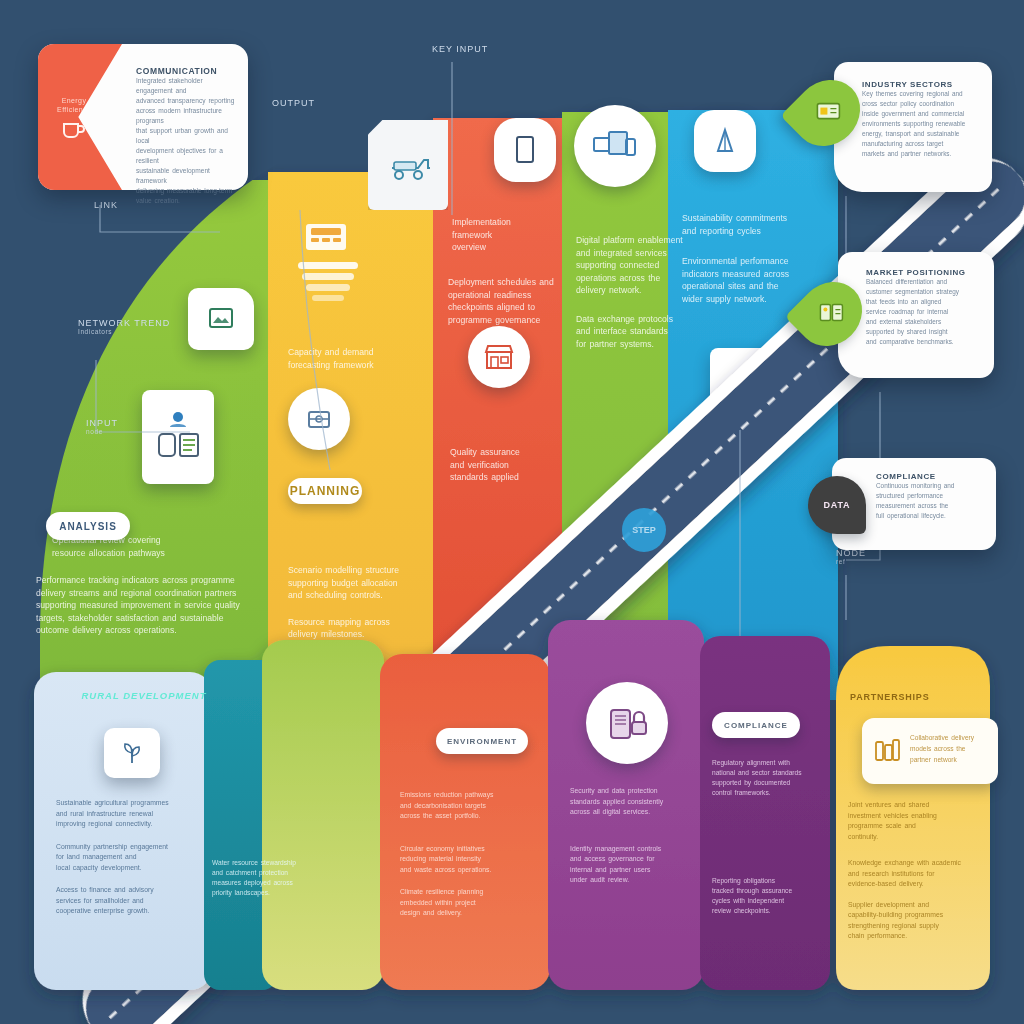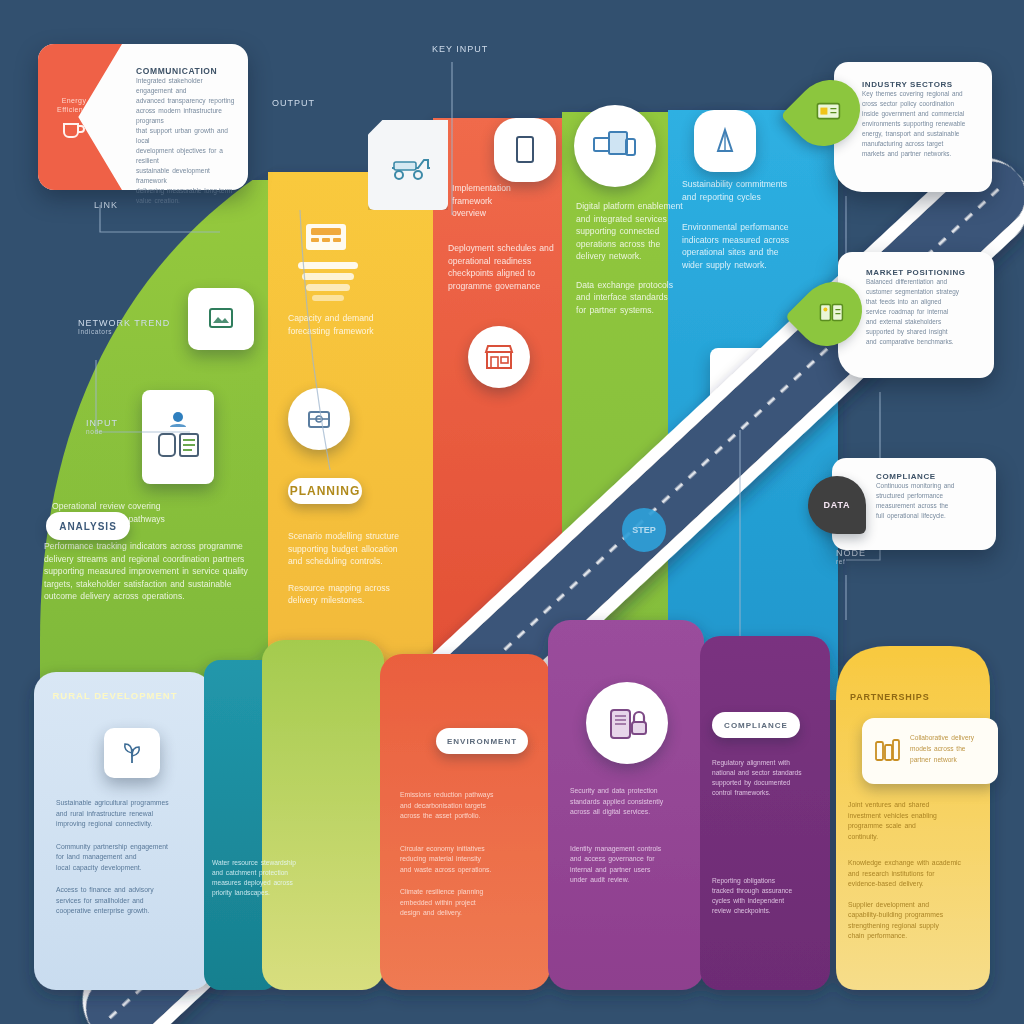--- a/index.html
+++ b/index.html
@@ -3,21 +3,21 @@
 <meta charset="utf-8">
 <style>
   html,body{margin:0;padding:0;}
   body{
     width:1024px;height:1024px;overflow:hidden;
     background:#32506f;
     font-family:"Liberation Sans", sans-serif;
     -webkit-font-smoothing:antialiased;
   }
   #stage{position:relative;width:1024px;height:1024px;overflow:hidden;background:#32506f;}
-  .txtblk{color:#fff;}
+  .txtblk{color:#fff;margin-top:34px;}
 
   .ttl{font-size:11.5px;font-weight:700;letter-spacing:1.1px;
        color:inherit;opacity:.95;filter:blur(.5px);white-space:nowrap;overflow:hidden;}
   .bdy{font-size:8.6px;line-height:12.5px;opacity:.82;filter:blur(.55px);
        color:inherit;word-spacing:1px;}
 
   .col{position:absolute;overflow:hidden;}
 
   
   .badge{position:absolute;background:#fff;border-radius:50%;
@@ -86,21 +86,21 @@
   </svg>
 
   <svg width="1024" height="1024" style="position:absolute;left:0;top:0;pointer-events:none;">
     <path d="M433,160 q0,-44 46,-44 l60,0 q46,0 46,44 l0,-44 l-152,0 Z" fill="#32506f" opacity="0"></path>
   </svg>
 
   <div class="col txtblk" style="left:52px;top:500px;width:220px;">
     <div class="bdy">Operational review covering</div>
     <div class="bdy">resource allocation pathways</div>
   </div>
-  <div class="col txtblk" style="left:44px;top:540px;width:236px;">
+  <div class="col txtblk" style="left:36px;top:540px;width:236px;">
     <div class="bdy">Performance tracking indicators across programme</div>
     <div class="bdy">delivery streams and regional coordination partners</div>
     <div class="bdy">supporting measured improvement in service quality</div>
     <div class="bdy">targets, stakeholder satisfaction and sustainable</div>
     <div class="bdy">outcome delivery across operations.</div>
   </div>
 
   <div class="col txtblk" style="left:288px;top:312px;width:130px;">
     <div class="bdy">Capacity and demand</div>
     <div class="bdy">forecasting framework</div>
@@ -117,20 +117,25 @@
   <div class="col txtblk" style="left:452px;top:182px;width:124px;">
     <div class="bdy">Implementation</div>
     <div class="bdy">framework</div>
     <div class="bdy">overview</div>
   </div>
   <div class="col txtblk" style="left:448px;top:242px;width:128px;">
     <div class="bdy">Deployment schedules and</div>
     <div class="bdy">operational readiness</div>
     <div class="bdy">checkpoints aligned to</div>
     <div class="bdy">programme governance</div>
+  </div>
+  <div class="col txtblk" style="left:450px;top:412px;width:128px;">
+    <div class="bdy">Quality assurance</div>
+    <div class="bdy">and verification</div>
+    <div class="bdy">standards applied</div>
   </div>
 
   <div class="col txtblk" style="left:576px;top:200px;width:110px;">
     <div class="bdy">Digital platform enablement</div>
     <div class="bdy">and integrated services</div>
     <div class="bdy">supporting connected</div>
     <div class="bdy">operations across the</div>
     <div class="bdy">delivery network.</div>
     <div style="height:16px"></div>
     <div class="bdy">Data exchange protocols</div>
@@ -421,21 +426,21 @@
       <rect x="34" y="672" width="178" height="318" rx="22" fill="url(#bLight)"></rect>
       <rect x="204" y="660" width="74" height="330" rx="16" fill="url(#bTeal)"></rect>
       <rect x="262" y="640" width="122" height="350" rx="22" fill="url(#bGreen2)"></rect>
       <rect x="380" y="654" width="170" height="336" rx="22" fill="url(#bOrange)"></rect>
       <rect x="548" y="620" width="156" height="370" rx="22" fill="url(#bPurple)"></rect>
       <rect x="700" y="636" width="130" height="354" rx="20" fill="url(#bViolet)"></rect>
       <path d="M836,700 q0,-54 54,-54 l60,0 q40,0 40,40 l0,282 q0,22 -22,22 l-110,0 q-22,0 -22,-22 Z" fill="url(#bYellow2)"></path>
     </g>
   </svg>
 
-  <div style="position:absolute;left:40px;top:690px;width:150px;color:#fef9c3;">
+  <div style="position:absolute;left:69px;top:690px;width:150px;color:#5eead4;font-style:italic;">
     <div class="ttl" style="font-size:9.5px;text-align:center;letter-spacing:1px;">RURAL DEVELOPMENT</div>
   </div>
   <div class="sqbadge" style="left:104px;top:728px;width:56px;height:50px;border-radius:10px;">
     <svg class="svgico" width="30" height="28" viewBox="0 0 30 28">
       <path d="M15 24 V10" stroke="#3d6c95" stroke-width="1.8" fill="none"></path>
       <path d="M15 14 C9 13 7 9 8 5 C13 5 15 9 15 14 Z" fill="none" stroke="#3d6c95" stroke-width="1.6"></path>
       <path d="M15 17 C21 16 23 12 22 8 C17 8 15 12 15 17 Z" fill="none" stroke="#3d6c95" stroke-width="1.6"></path>
     </svg>
   </div>
   <div style="position:absolute;left:56px;top:798px;width:152px;color:#3f6286;">

